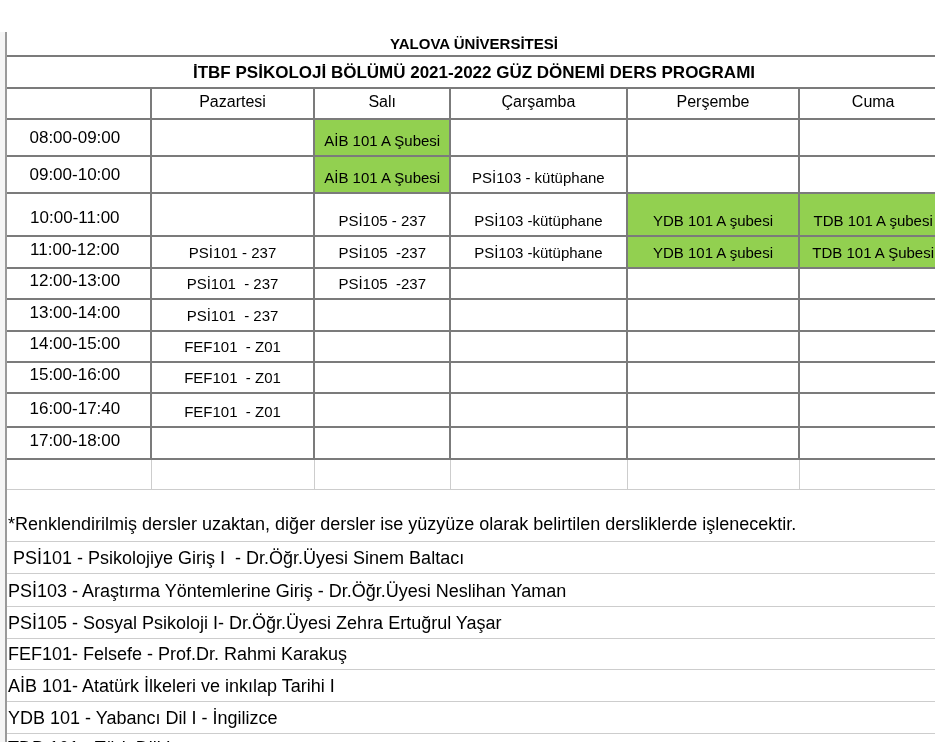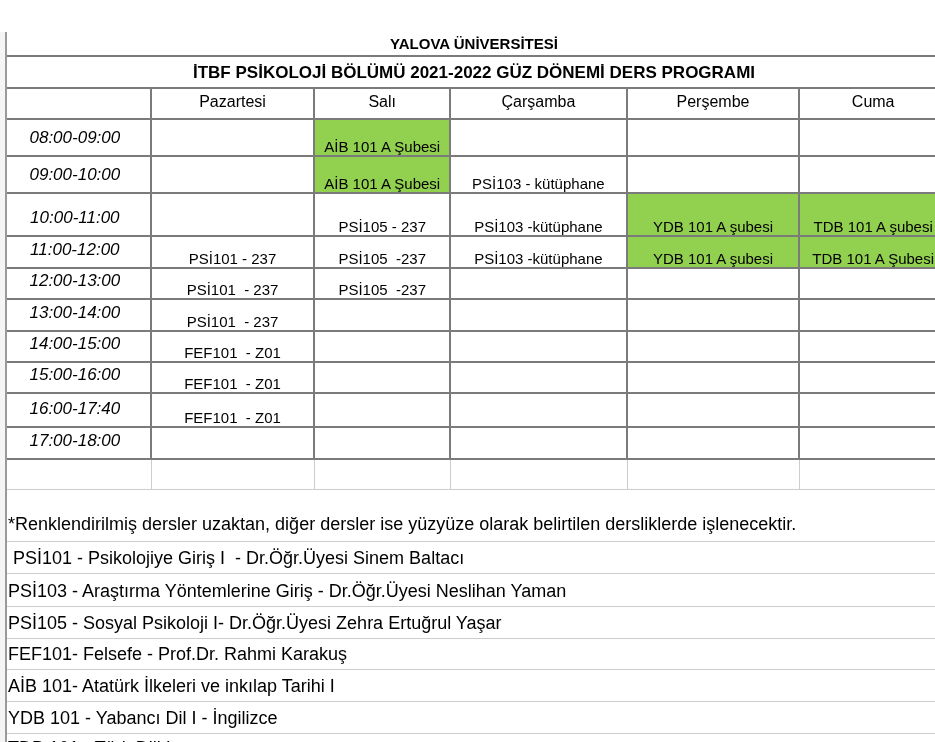--- a/index.html
+++ b/index.html
@@ -31,29 +31,29 @@
     box-sizing:border-box;
     display:flex;
     align-items:flex-end;
     justify-content:center;
     overflow:hidden;
     white-space:pre;
   }
   .cell.dark-r{border-right:2px solid var(--bd);}
   .cell.light-r{border-right:1px solid var(--bl);}
   
-  .c0{width:152px;font-style:italic;} .c1{width:164px;} .c2{width:136px;}
+  .c0{width:152px;} .c1{width:164px;} .c2{width:136px;}
   .c3{width:177px;} .c4{width:173px;} .c5{width:148px;}
   .full{width:948px;}
 
   .title-cell{font-size:15px;font-weight:bold;padding-bottom:3px;justify-content:center;}
   .subtitle-cell{font-size:17px;font-weight:bold;padding-bottom:4px;justify-content:center;}
   .head-cell{font-size:16px;padding-bottom:7px;}
   .time-cell{font-size:17px;padding-bottom:7px;}
-  .day-cell{font-size:15px;}
+  .day-cell{font-size:15px;padding-bottom:6px;}
   .day-cell.hl{background:var(--hl);}
   .note-cell{font-size:18px;justify-content:flex-start;padding:0 0 6px 8px;}
   .legend-cell{font-size:18px;justify-content:flex-start;padding:0 0 4px 8px;}
 
   
   #left-rail{
     position:absolute;left:0;top:0;width:7px;height:742px;
     background:#f5f5f5;
     border-right:2px solid #9a9a9a;
     box-sizing:border-box;

